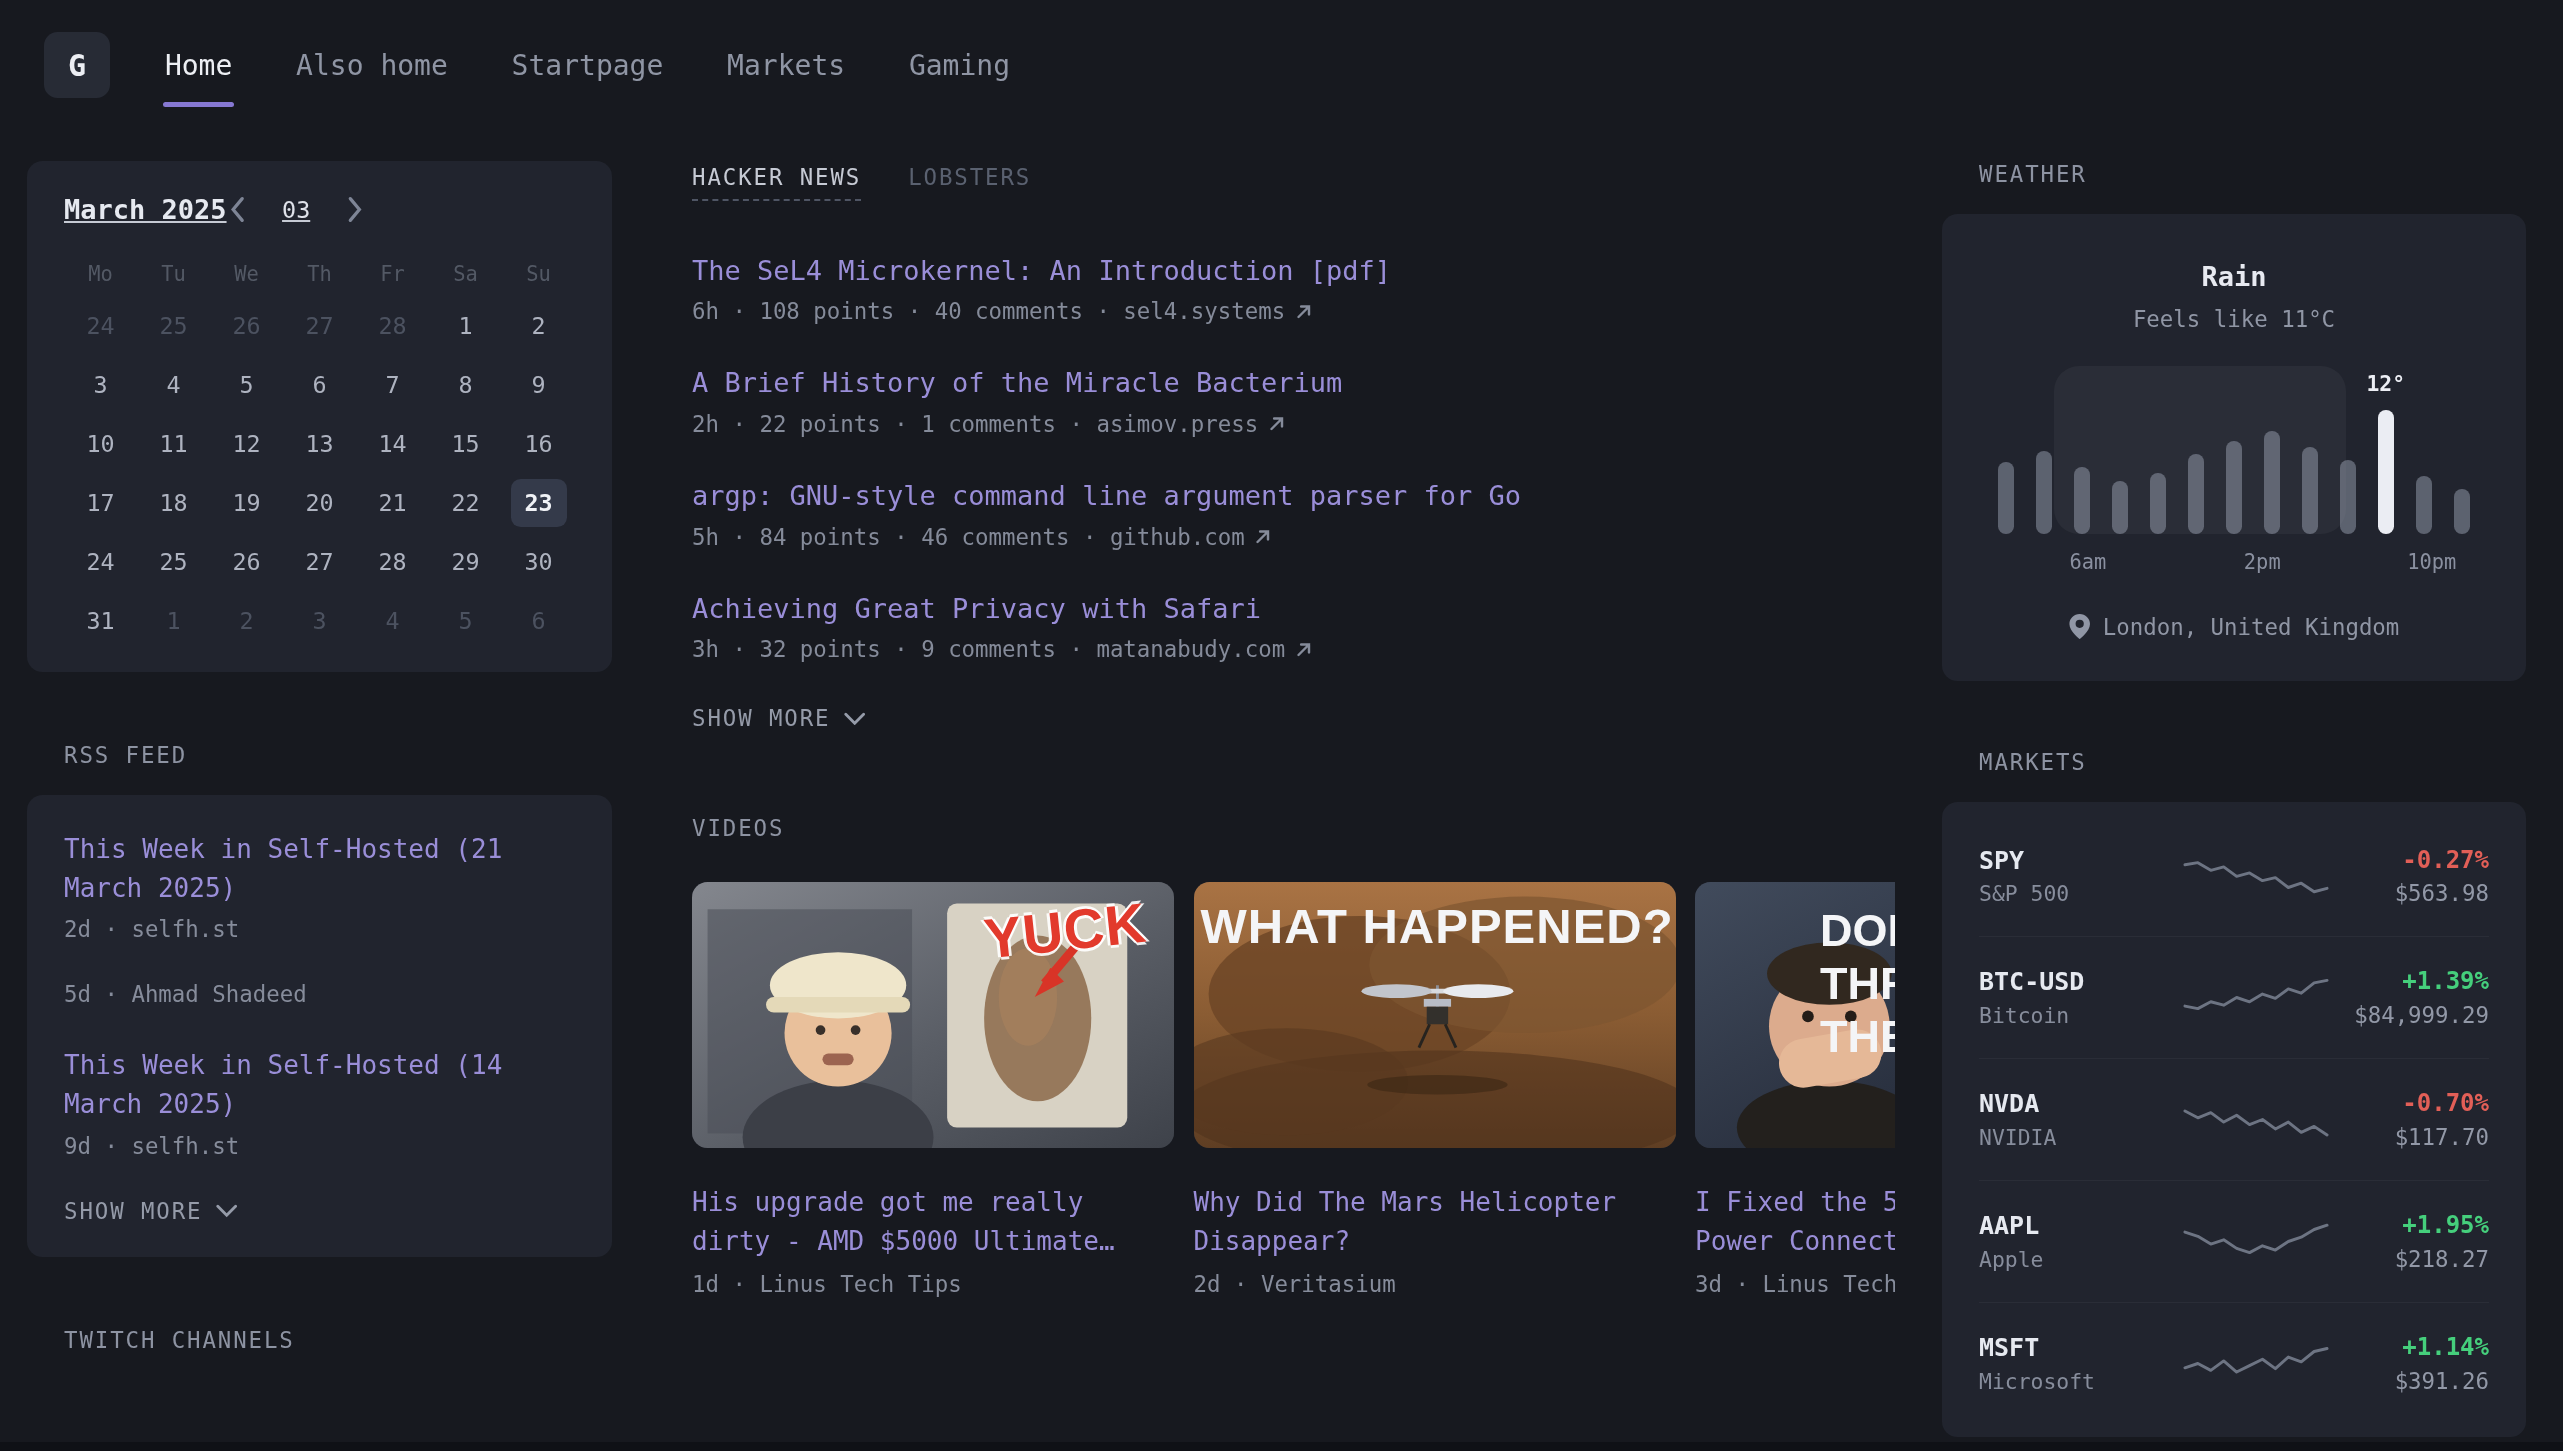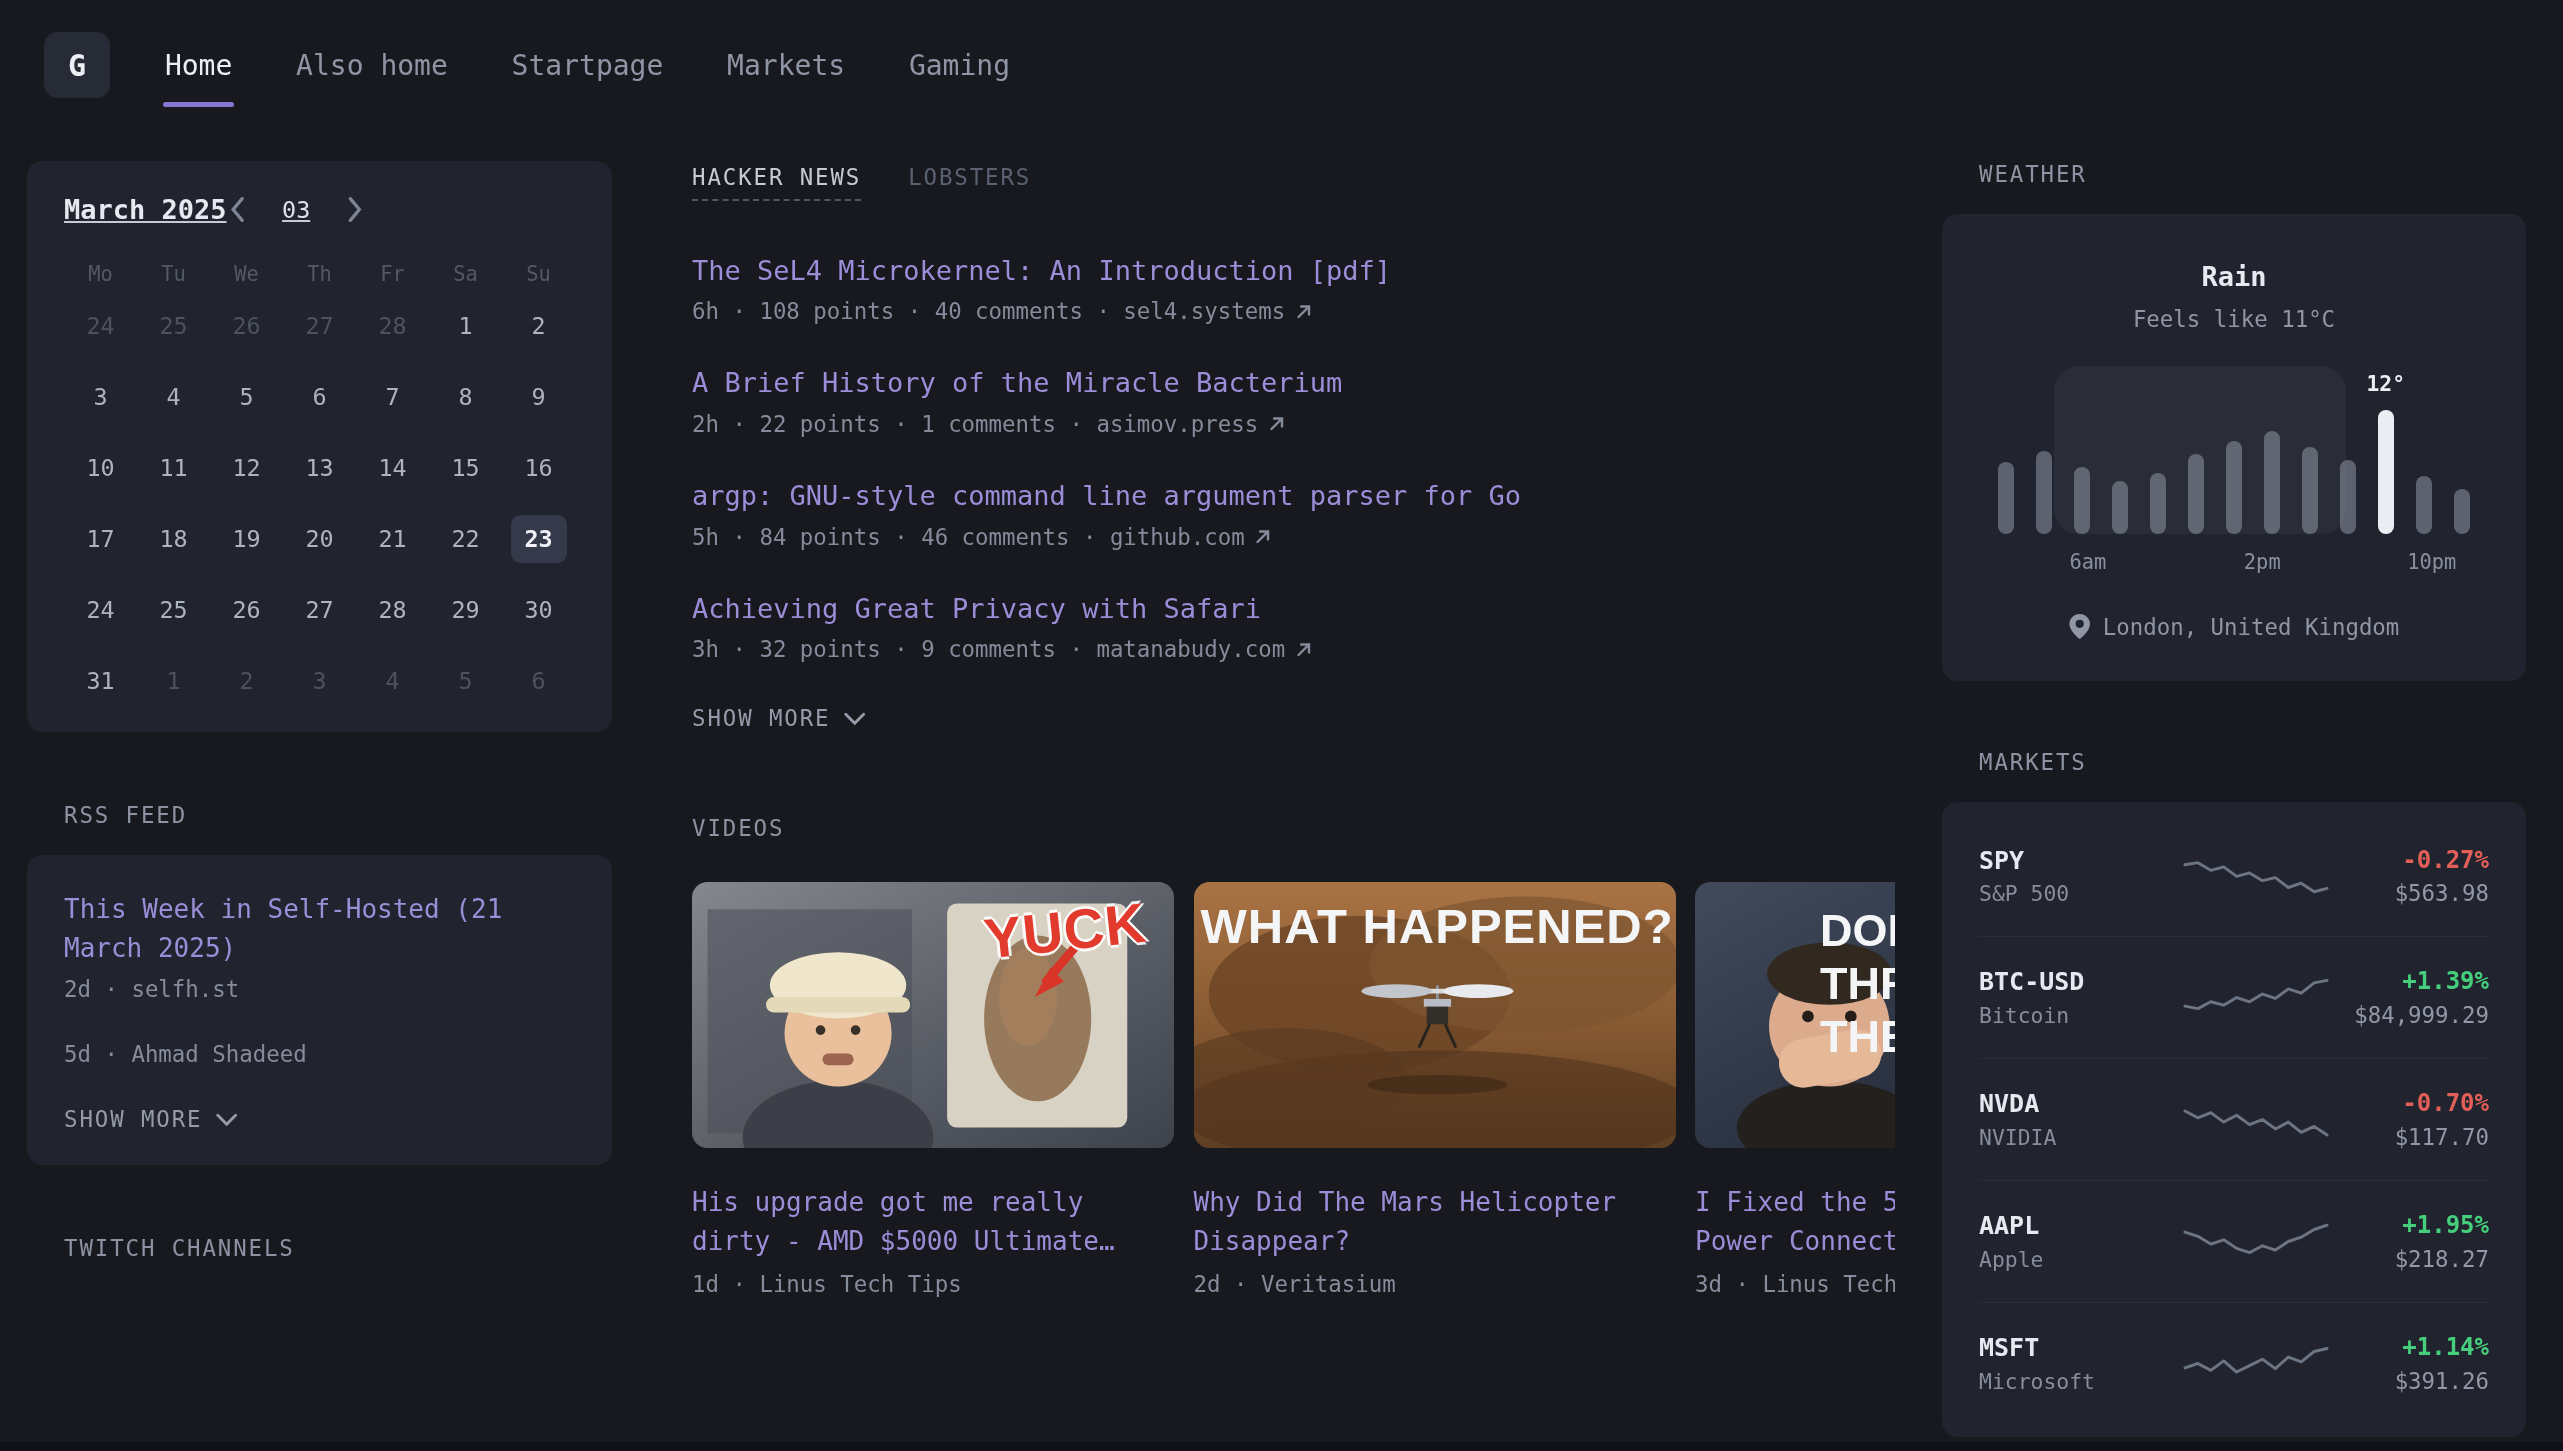--- a/index.html
+++ b/index.html
@@ -47,21 +47,21 @@
 
   
   .calendar-card { padding: 33px 37px 27px; }
   .cal-header { display: flex; align-items: center; justify-content: flex-start; text-decoration: underline; }
   .cal-month { font-size: 27px; font-weight: bold; color: #e6e9f0; }
   .cal-nav { display: flex; align-items: center; gap: 36px; }
   .cal-chevron { color: #7e8596; cursor: pointer; display: flex; align-items: center; }
   .cal-page { font-size: 23.4px; color: #dfe2ea; }
   .cal-dow { display: grid; grid-template-columns: repeat(7,1fr); margin-top: 37px; justify-items: center; }
   .dow { font-size: 20.4px; color: #535965; }
-  .cal-grid { display: grid; grid-template-columns: repeat(7,1fr); row-gap: 23px; margin-top: 15.6px; justify-items: center; }
+  .cal-grid { display: grid; grid-template-columns: repeat(7,1fr); row-gap: 11px; margin-top: 15.6px; justify-items: center; }
   .cell {
     width: 56px; height: 48px; display: flex; align-items: center; justify-content: center;
     font-size: 23.4px; color: #aeb3c0; border-radius: 9.7px;
   }
   .cell.muted { color: #4c5260; }
   .cell.today { background: #343a4a; color: #f0f2f6; font-weight: bold; }
 
   
   .rss-heading { margin-top: 70px; }
   .rss-card { padding: 35px 37px 33px; }
@@ -244,20 +244,24 @@
     <h2 class="section-title rss-heading">RSS FEED</h2>
     <div class="card rss-card">
       <div id="rss-items">
           <div class="rss-item">
     <a class="rss-title">This Week in Self-Hosted (21 March 2025)</a>
     <div class="rss-meta">2d · selfh.st</div>
   </div>
           <div class="rss-item">
     <div class="rss-meta">5d · Ahmad Shadeed</div>
   </div>
+          <div class="rss-item">
+    <a class="rss-title">This Week in Self-Hosted (14 March 2025)</a>
+    <div class="rss-meta">9d · selfh.st</div>
+  </div>
         </div>
       <button class="show-more">
         <span>SHOW MORE</span>
         <span style="display:inline-flex;">
           <svg width="21.4" height="13.6" viewBox="0 0 12 7">
               <path d="M1 1 L6 6 L11 1" stroke="currentColor" stroke-width="1.6" fill="none" stroke-linecap="round"></path>
             </svg>
         </span>
       </button>
     </div>

